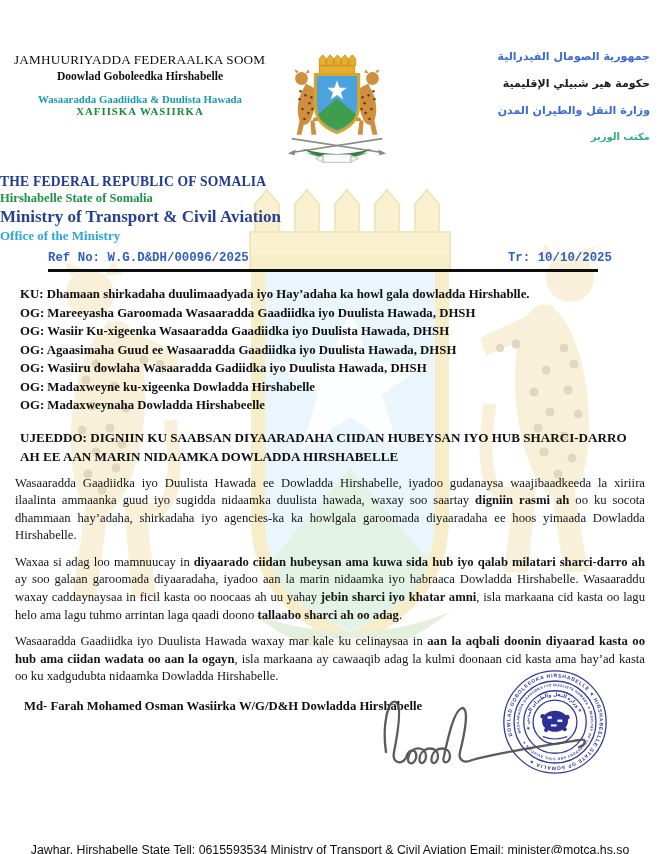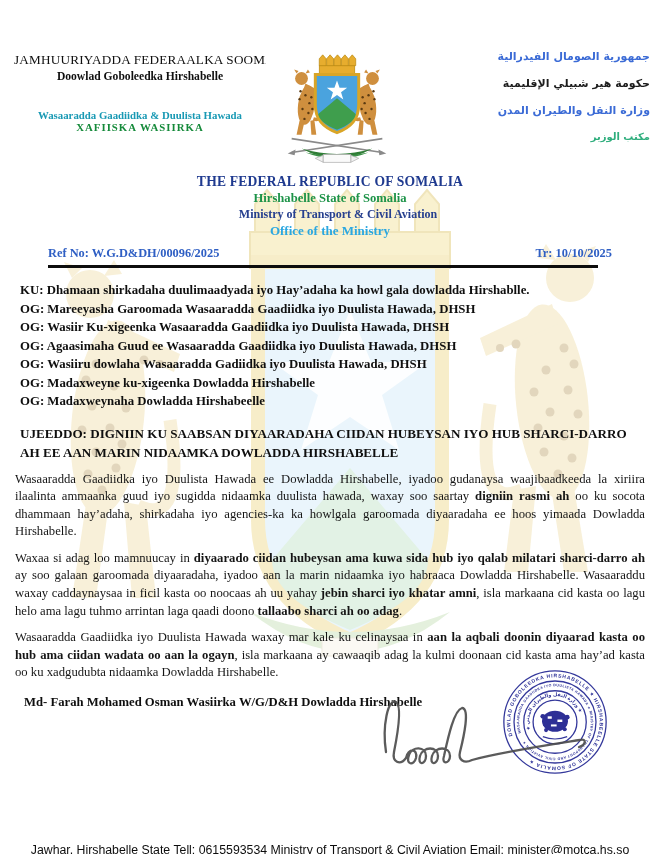--- a/index.html
+++ b/index.html
@@ -10,38 +10,38 @@
   
   .wm { position:absolute; left:0; top:0; width:660px; height:854px; z-index:0; }
 
   .content { position:relative; z-index:2; }
 
   
   .hdr { position:relative; margin-top:48px; height:124px; }
   .hdr-left { position:absolute; left:14px; top:4px; width:252px; text-align:center; }
   .hl1 { font-size:13.2px; letter-spacing:.2px; color:#101010; white-space:nowrap; overflow:hidden; }
   .hl2 { font-size:11.6px; font-weight:bold; color:#101010; margin-top:2px; }
-  .hl3 { font-size:10.8px; font-weight:bold; color:#1899b4; margin-top:26px; }
+  .hl3 { font-size:10.8px; font-weight:bold; color:#1899b4; margin-top:10px; }
   .hl4 { font-size:10.8px; font-weight:bold; color:#158a3a; letter-spacing:1px; }
   .emblem { position:absolute; left:268px; top:4px; }
   .hdr-right { position:absolute; right:10px; top:2px; width:178px; text-align:right;
                font-family:"DejaVu Sans",sans-serif; direction:rtl; }
   .ar { font-size:11px; font-weight:bold; margin-bottom:14px; }
   .ar1 { color:#3b6bd6;text-align:right; } .ar2 { color:#1c1c1c; } .ar3 { color:#3b6bd6; } .ar4 { color:#2fae7d; font-size:10px; }
 
   
-  .title-block { text-align:center; margin-top:2px; }
+  .title-block { margin-top:2px; }
   .t1 { font-size:13.6px; font-weight:bold; color:#1f3a8f; letter-spacing:.2px; }
   .t2 { font-size:12.6px; font-weight:bold; color:#1d9348; margin-top:1px; }
-  .t3 { font-size:12px; font-weight:600; color:#27408f; margin-top:1px;padding-left:16px; }
+  .t3 { font-size:17px; font-weight:600; color:#27408f; margin-top:1px; }
   .t4 { font-size:13px; font-weight:bold; color:#2ba7e0; margin-top:1px; }
 
   
   .ref-row { display:flex; justify-content:space-between; margin:7px 48px 0 48px;
-             font-weight:bold; font-size:12.4px; color:#2f5fc4; }
+             font-weight:bold; font-size:12.4px; color:#2f5fc4;font-family:Liberation Mono, monospace; }
   .rule { margin:4px 0 0 48px; width:550px; height:3px; background:#0d0d0d; border:none; }
 
   
   .ku { margin:13px 12px 0 20px; font-weight:bold; font-size:12.8px; line-height:18.5px; color:#0f0f0f; }
 
   
   .subject { margin:13px 18px 0 20px; font-weight:bold; font-size:13.1px; line-height:19px; color:#0f0f0f; }
 
   
   .para { margin:9px 15px 0 15px; font-size:12.7px; line-height:17.6px; text-align:justify; color:#151515; }

